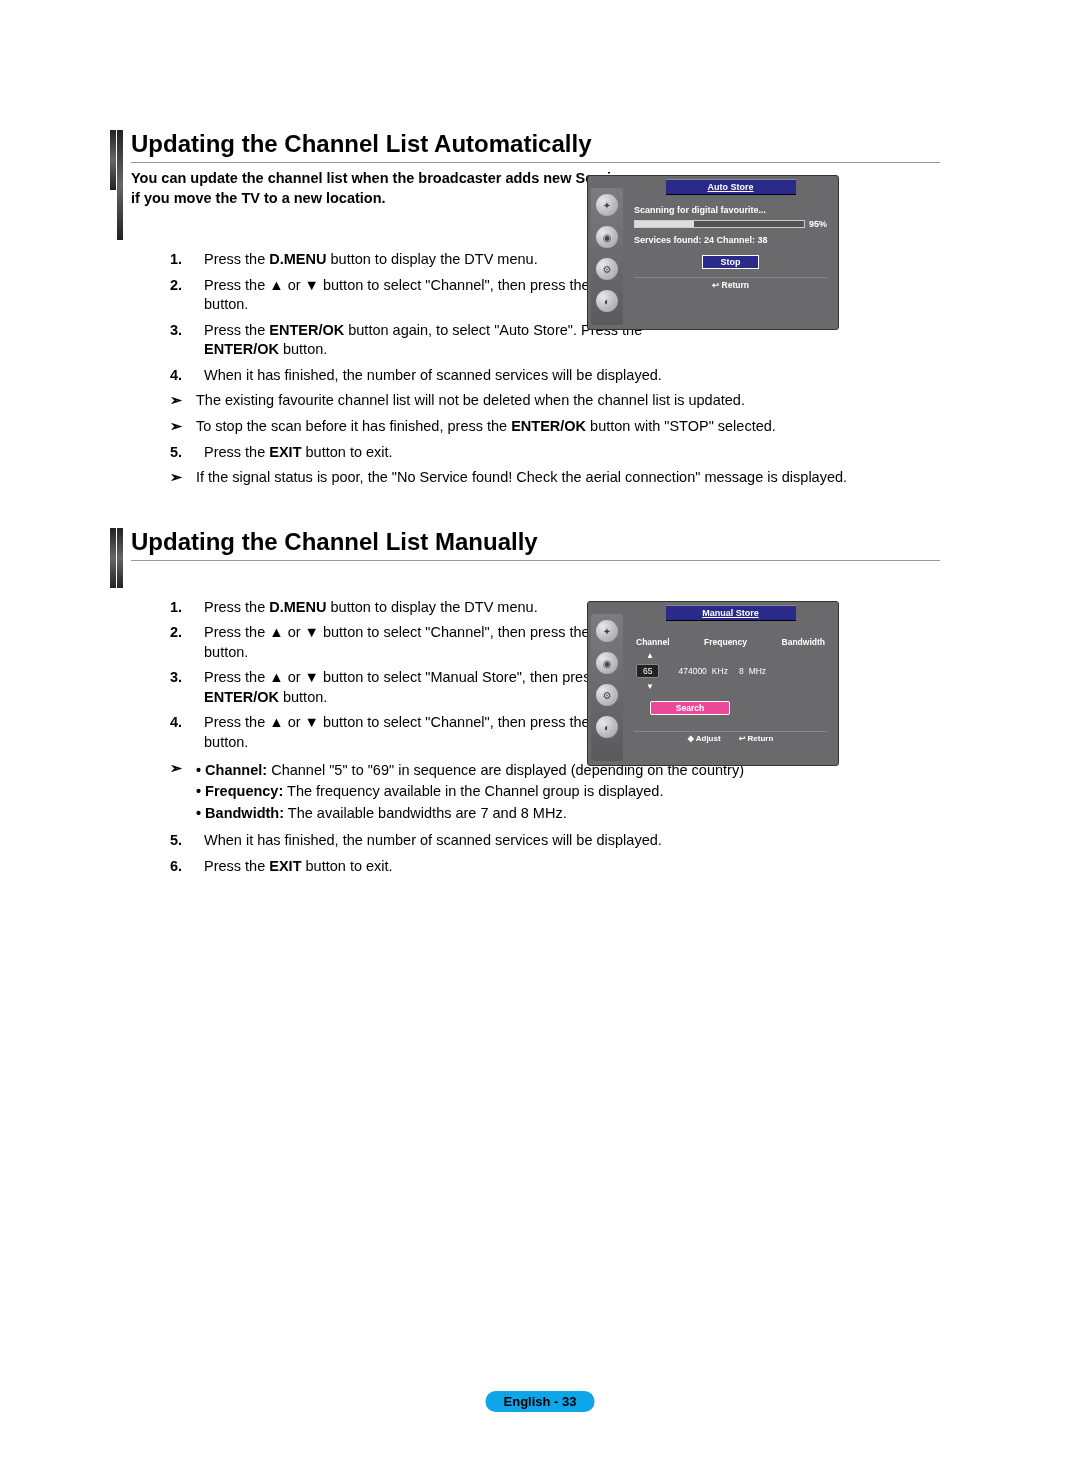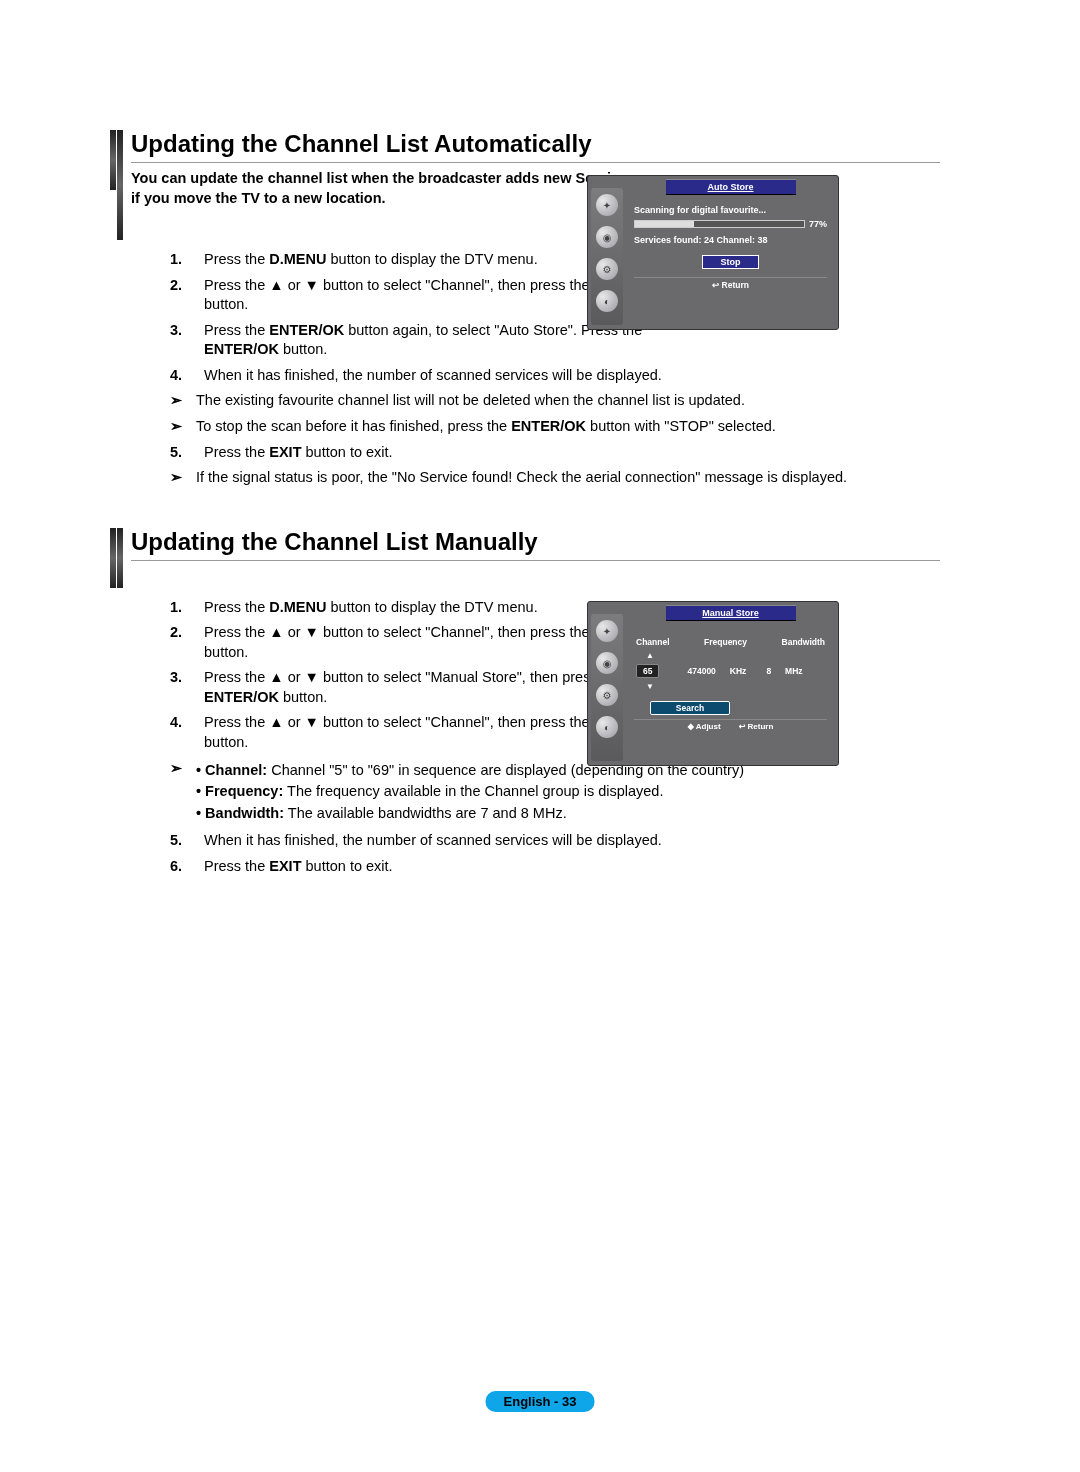--- a/index.html
+++ b/index.html
@@ -154,32 +154,32 @@
     font-size:8.5px;
     padding-top:2px;
   }
   
   .ms-head {
     display:flex;justify-content:space-between;
     font-size:8.5px;font-weight:bold;
     padding: 6px 2px 4px 2px;
   }
   .ms-row {
-    display:flex;align-items:center;gap:14px;
-    font-size:8.5px;font-weight:bold;
+    display:flex;align-items:center;gap:5px;
+    font-size:8.5px;font-weight:normal;
     padding: 4px 2px;
   }
   .ch-box {
     background:#222;border:1px solid #888;
     padding:1px 6px;border-radius:2px;
   }
   .arrow-small{font-size:8px;text-align:center;}
   .search-btn{
-    background:#0c4a6e;border:1px solid #fff;
-    width:80px;margin:10px auto 4px 16px;
+    background:#ec4899;border:1px solid #fff;
+    width:80px;margin:10px auto 16px 16px;
     text-align:center;font-size:8.5px;font-weight:bold;
     padding:1px 0;border-radius:2px;
   }
   .osd-footer{
     border-top:1px solid #888;
     display:flex;justify-content:center;gap:18px;
     font-size:8px;padding-top:2px;
   }
 
   .page-footer {
@@ -314,21 +314,21 @@
     <div class="osd-icon">◐</div>
   </div>
   <div class="osd-main">
     <div class="osd-tab">Auto Store</div>
     <div class="osd-body">
       <div class="scan-text">Scanning for digital favourite...</div>
       <div class="progress-wrap">
         <div class="progress-bar">
             <div class="progress-fill" style="width:35%"></div>
           </div>
-        <div class="progress-pct">77%</div>
+        <div class="progress-pct">95%</div>
       </div>
       <div class="found-text">Services found: 24     Channel: 38</div>
       <div class="stop-btn">Stop</div>
       <div class="return-row">↩ Return</div>
     </div>
   </div>
 </div>
 
 <div class="osd osd2">
   <div class="osd-sidebar">

